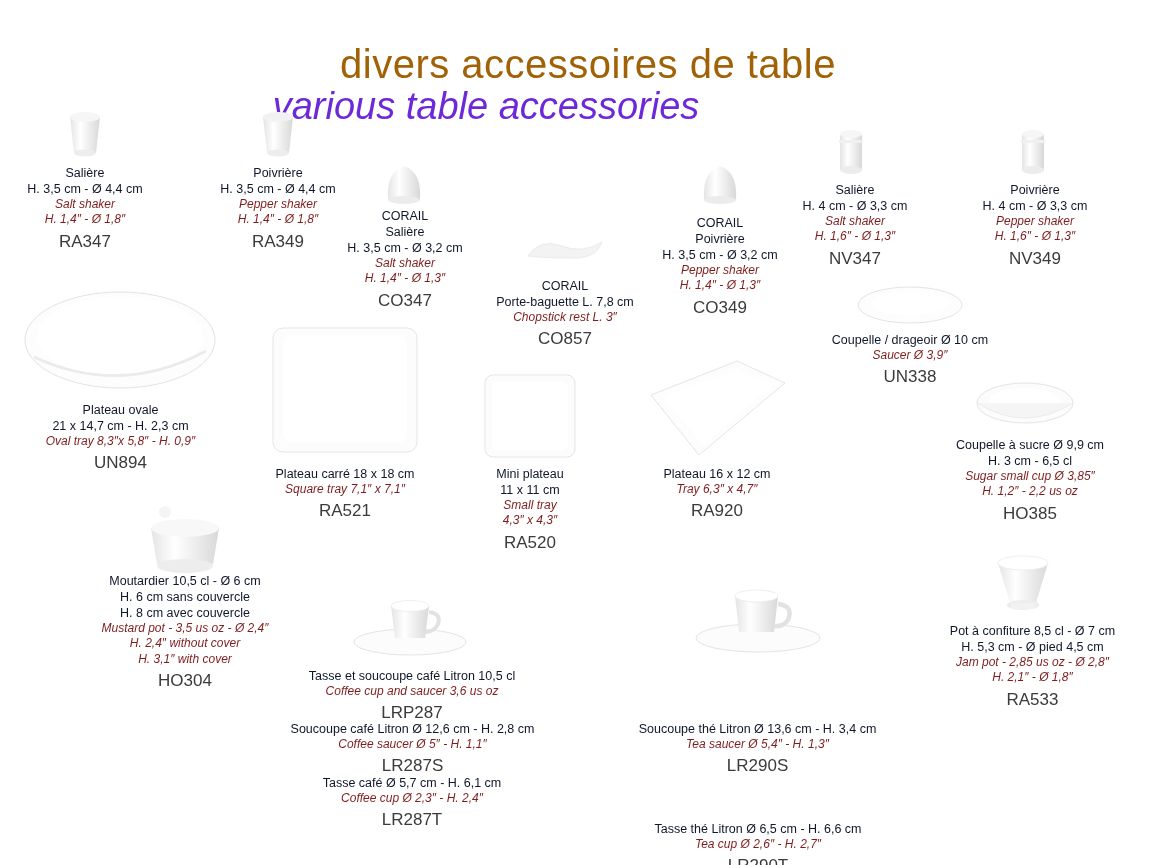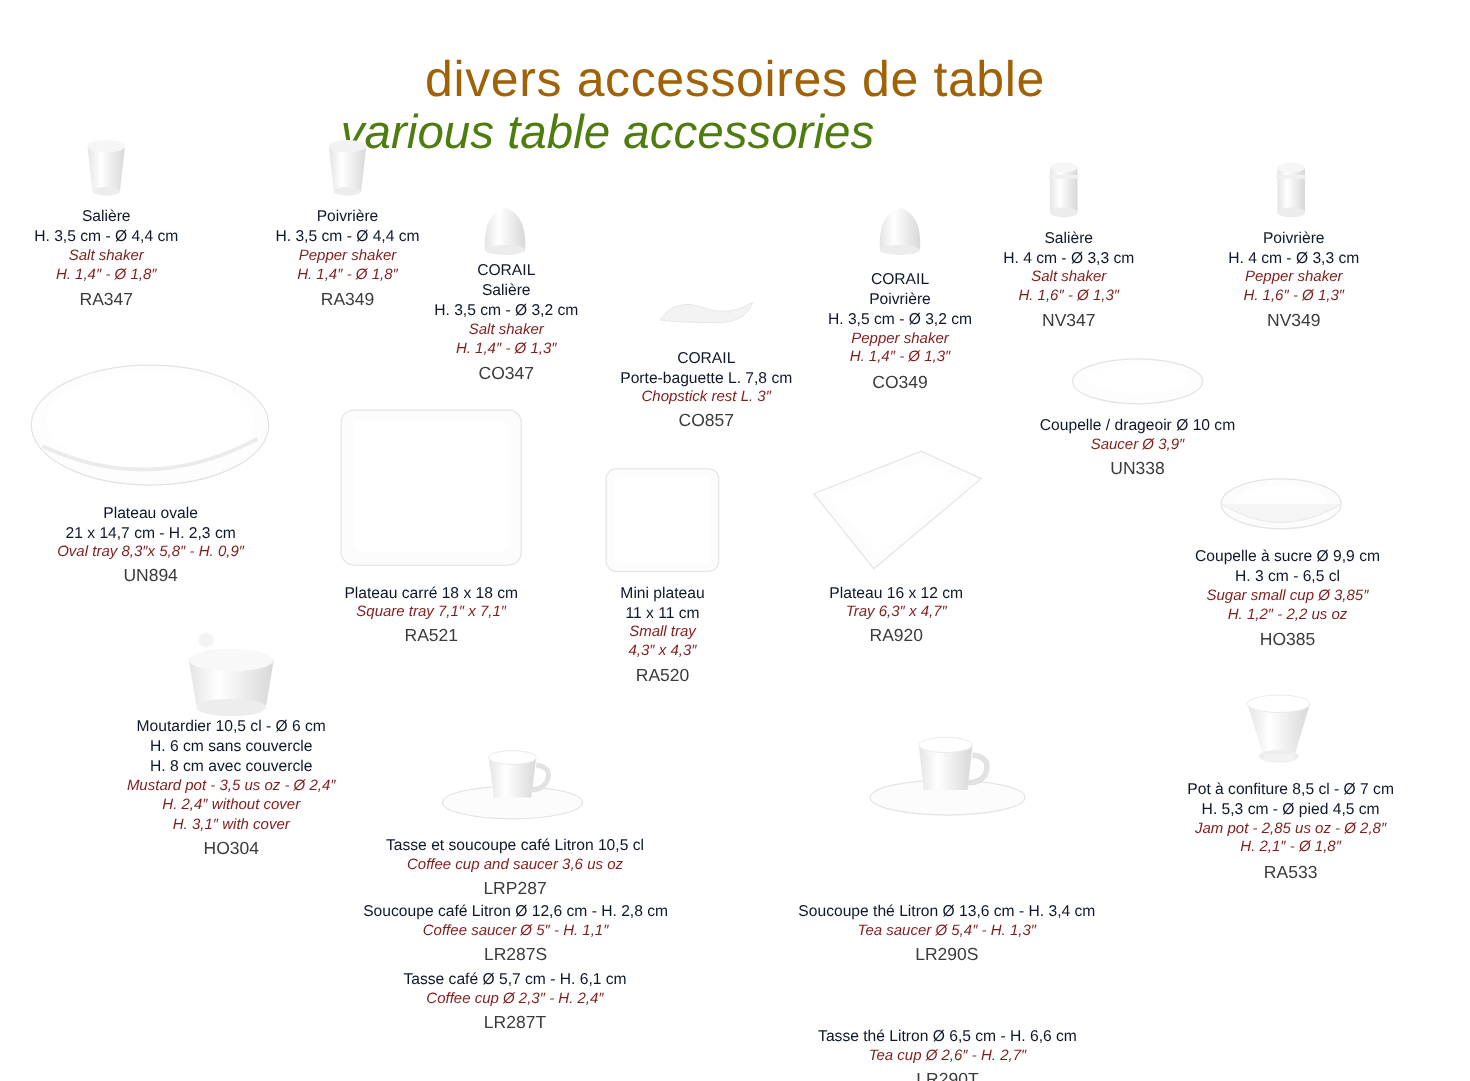--- a/index.html
+++ b/index.html
@@ -28,21 +28,21 @@
     letter-spacing: 0.5px;
     font-weight: 400;
   }
   .title-en {
     position: absolute;
     left: 0;
     top: 85px;
     width: 972px;
     text-align: center;
     font-size: 38px;
-    color: #4d7c0f;
+    color: #6d28d9;
     font-style: italic;
     font-weight: 400;
   }
   .item {
     position: absolute;
   }
   .caption {
     text-align: center;
     line-height: 1.28;
     white-space: nowrap;
@@ -51,21 +51,21 @@
     color: #0f172a;
     font-size: 12.5px;
   }
   .cap-en {
     color: #7f1d1d;
     font-size: 12px;
     font-style: italic;
   }
   .cap-ref {
     color: #3b3b3b;
-    font-size: 14px;
+    font-size: 17px;
     margin-top: 3px;
   }
   .art {
     position: absolute;
   }
 </style>
 </head>
 <body>
 
 <div id="page">

